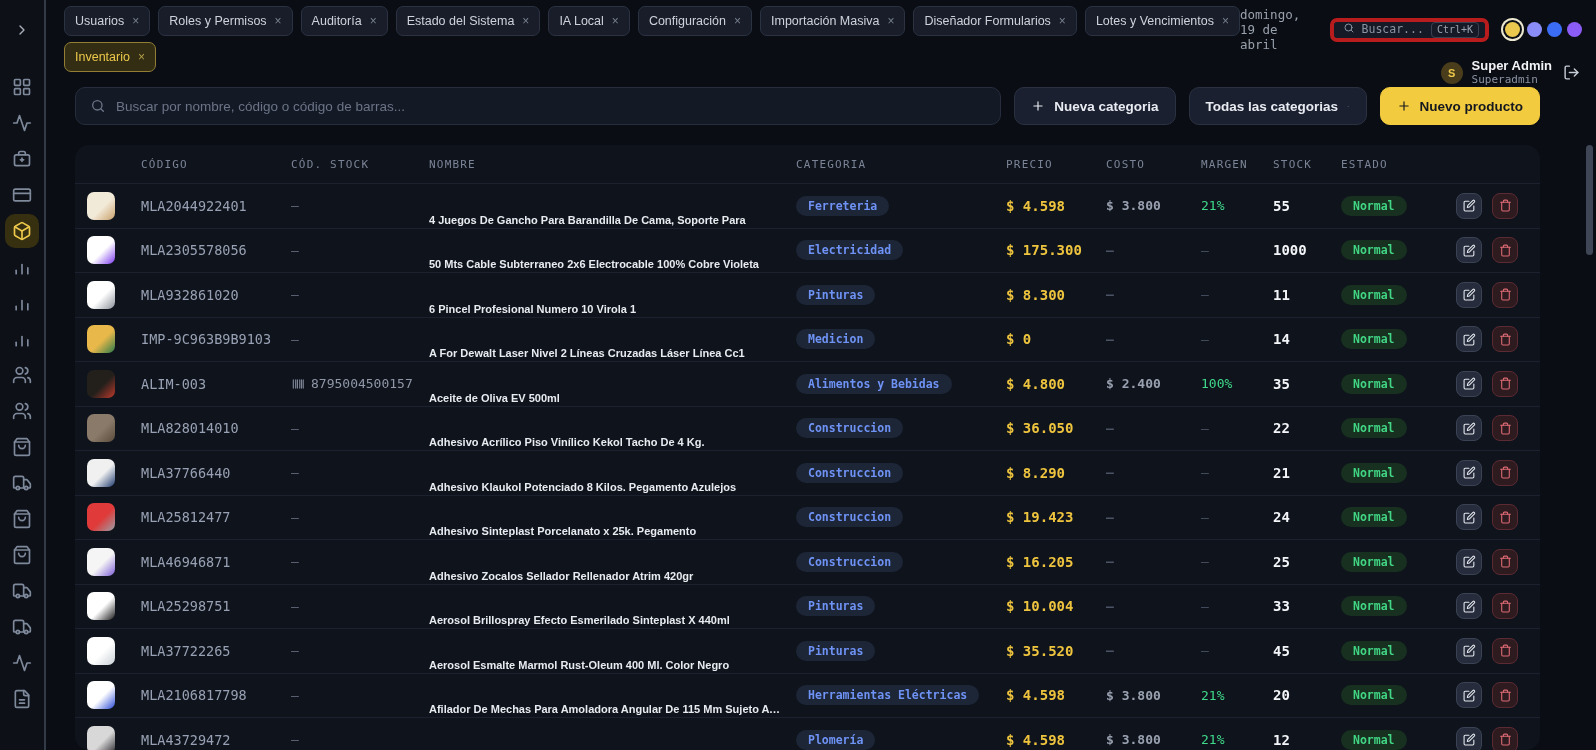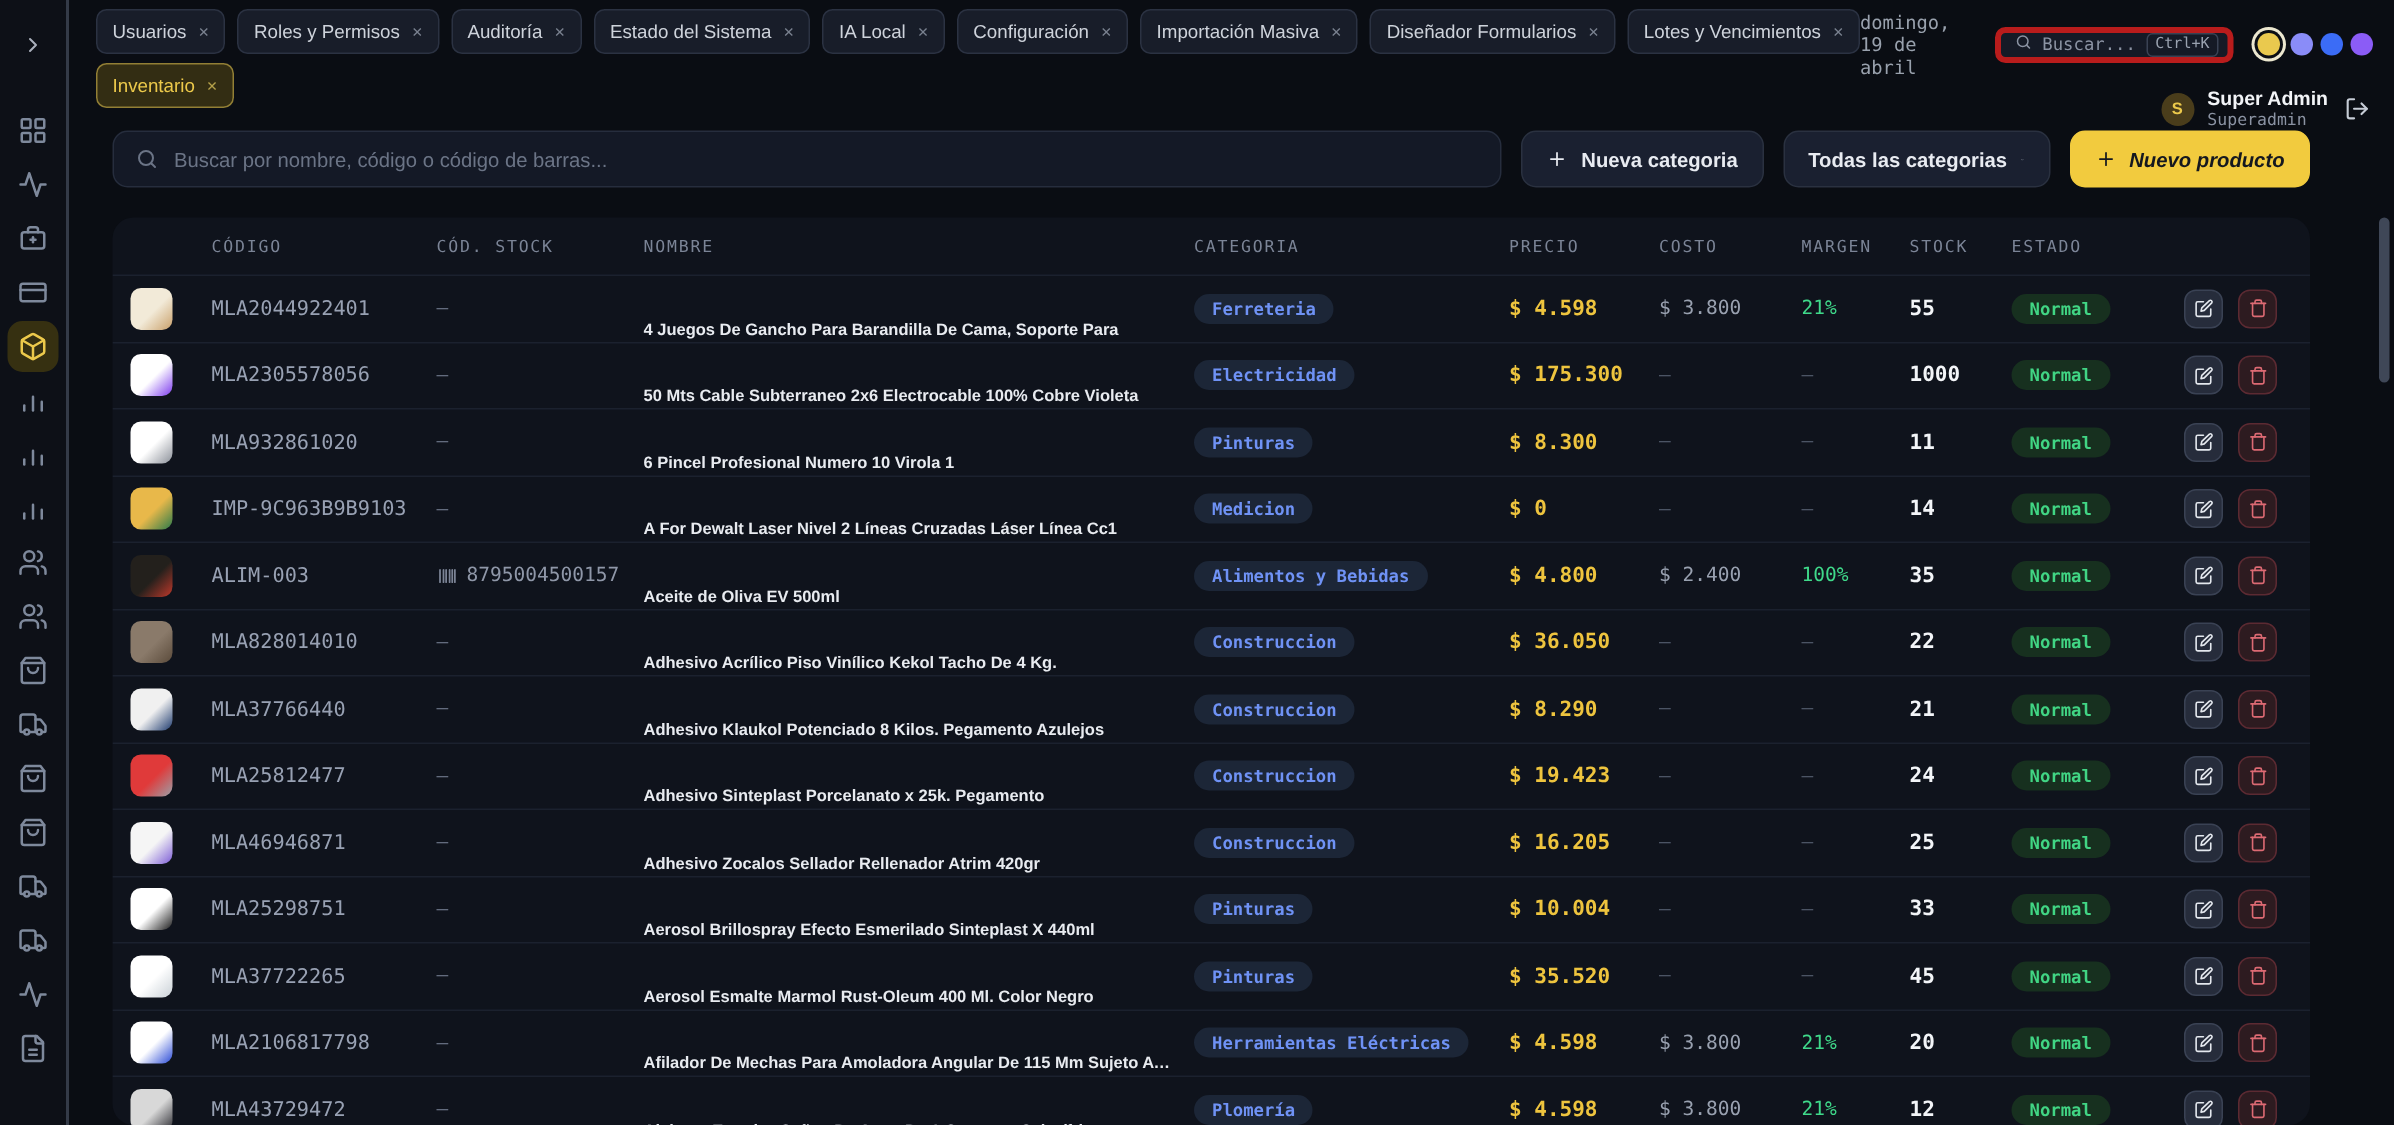--- a/index.html
+++ b/index.html
@@ -86,21 +86,21 @@
   .search-input .ic { width:16px; height:16px; color:#6b7486; }
   .search-input .ph { font-size:13.5px; color:#6b7486; }
   .btn {
     display:flex; align-items:center; justify-content:center; gap:9px; padding:0 16px;
     background:#1a2030; border:1px solid #2a3140; border-radius:10px;
     font-size:13.5px; font-weight:bold; color:#e8ebf1; cursor:pointer; white-space:nowrap;
   }
   .btn .ic { width:14px; height:14px; }
   .btn.dropdown { width:178px; justify-content:space-between; font-weight:bold; }
   .btn.dropdown .ic { width:13px; height:13px; color:#c8cdd6; }
-  .btn.primary { background:#f2cb3e; border-color:#f2cb3e; color:#15181f;font-style:italic; }
+  .btn.primary { background:#f2cb3e; border-color:#f2cb3e; color:#15181f; }
 
   
   .table {
     margin-top:20px; background:#0f131c; border-radius:14px; overflow:hidden;
     height:605px;
   }
   .trow {
     display:grid; align-items:center; padding-left:10px;
     grid-template-columns:56px 150px 138px 367px 210px 100px 95px 72px 68px 110px 1fr;
   }
@@ -115,21 +115,21 @@
   .c-barcode { font-family:"DejaVu Sans Mono", monospace; font-size:13px; color:#8f97a8; display:flex; align-items:center; gap:6px; }
   .c-barcode.dim { color:#626b7d; }
   .bc-icon { width:14px; height:14px; color:#7c8496; display:inline-block; }
   .c-name { font-size:11px; font-weight:600; color:#e8ebf0; padding-right:14px; overflow:hidden; white-space:nowrap; text-overflow:ellipsis;margin-top:28px; }
   .badge-cat {
     display:inline-block; padding:3px 12px; border-radius:999px; background:#1c2637;
     font-family:"DejaVu Sans Mono", monospace; font-size:11.5px; font-weight:bold; color:#6f92f5;
     white-space:nowrap;
   }
   .c-price { font-family:"DejaVu Sans Mono", monospace; font-size:14px; font-weight:bold; color:#eec43e; }
-  .c-cost { font-family:"DejaVu Sans Mono", monospace; font-size:13px; color:#99a1b0; }
+  .c-cost { font-family:"DejaVu Sans Mono", monospace; font-size:13px; color:#99a1b0;font-weight:bold; }
   .c-margin { font-family:"DejaVu Sans Mono", monospace; font-size:13px; color:#3fd98a; }
   .c-cost.dim, .c-margin.dim { color:#4b5464; }
   .c-stock { font-family:"DejaVu Sans Mono", monospace; font-size:14px; font-weight:bold; color:#f3f5f8; }
   .badge-status {
     display:inline-block; padding:3px 12px; border-radius:999px; background:#17301f;
     font-family:"DejaVu Sans Mono", monospace; font-size:11.5px; font-weight:bold; color:#41d584;
   }
   .c-actions { display:flex; gap:10px; justify-content:flex-end; padding-right:22px; }
   .abtn {
     width:26px; height:26px; border-radius:8px; display:flex; align-items:center; justify-content:center;

